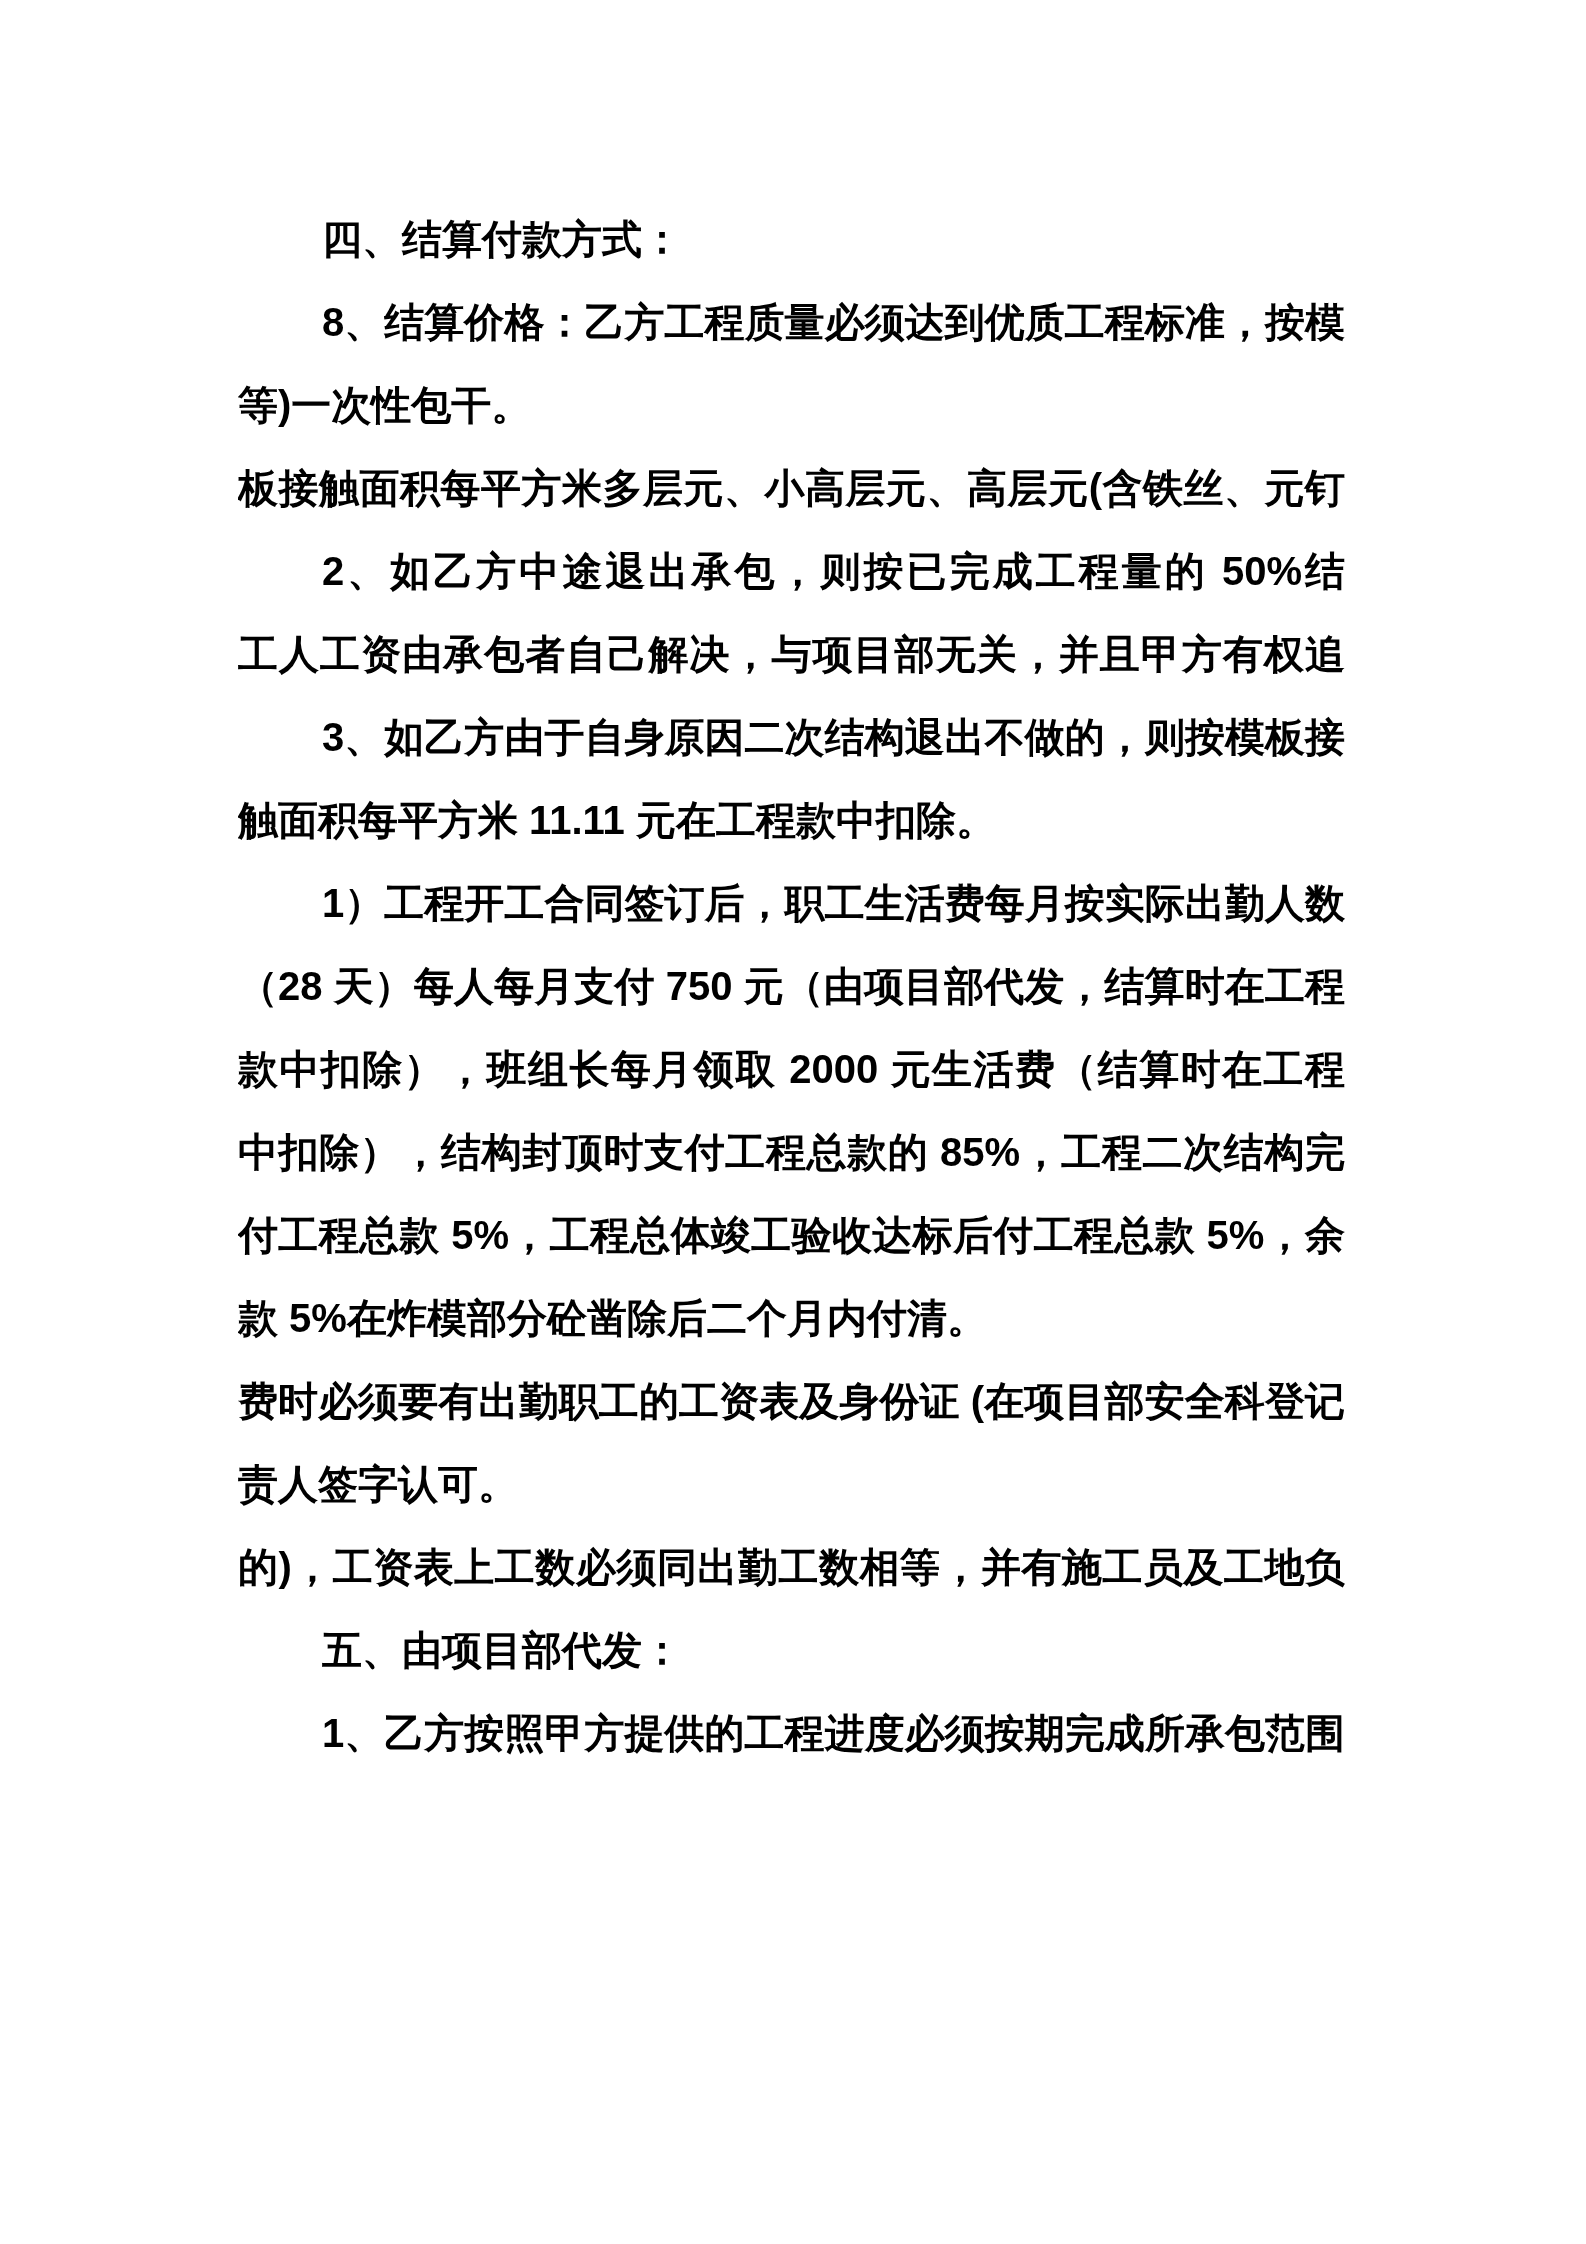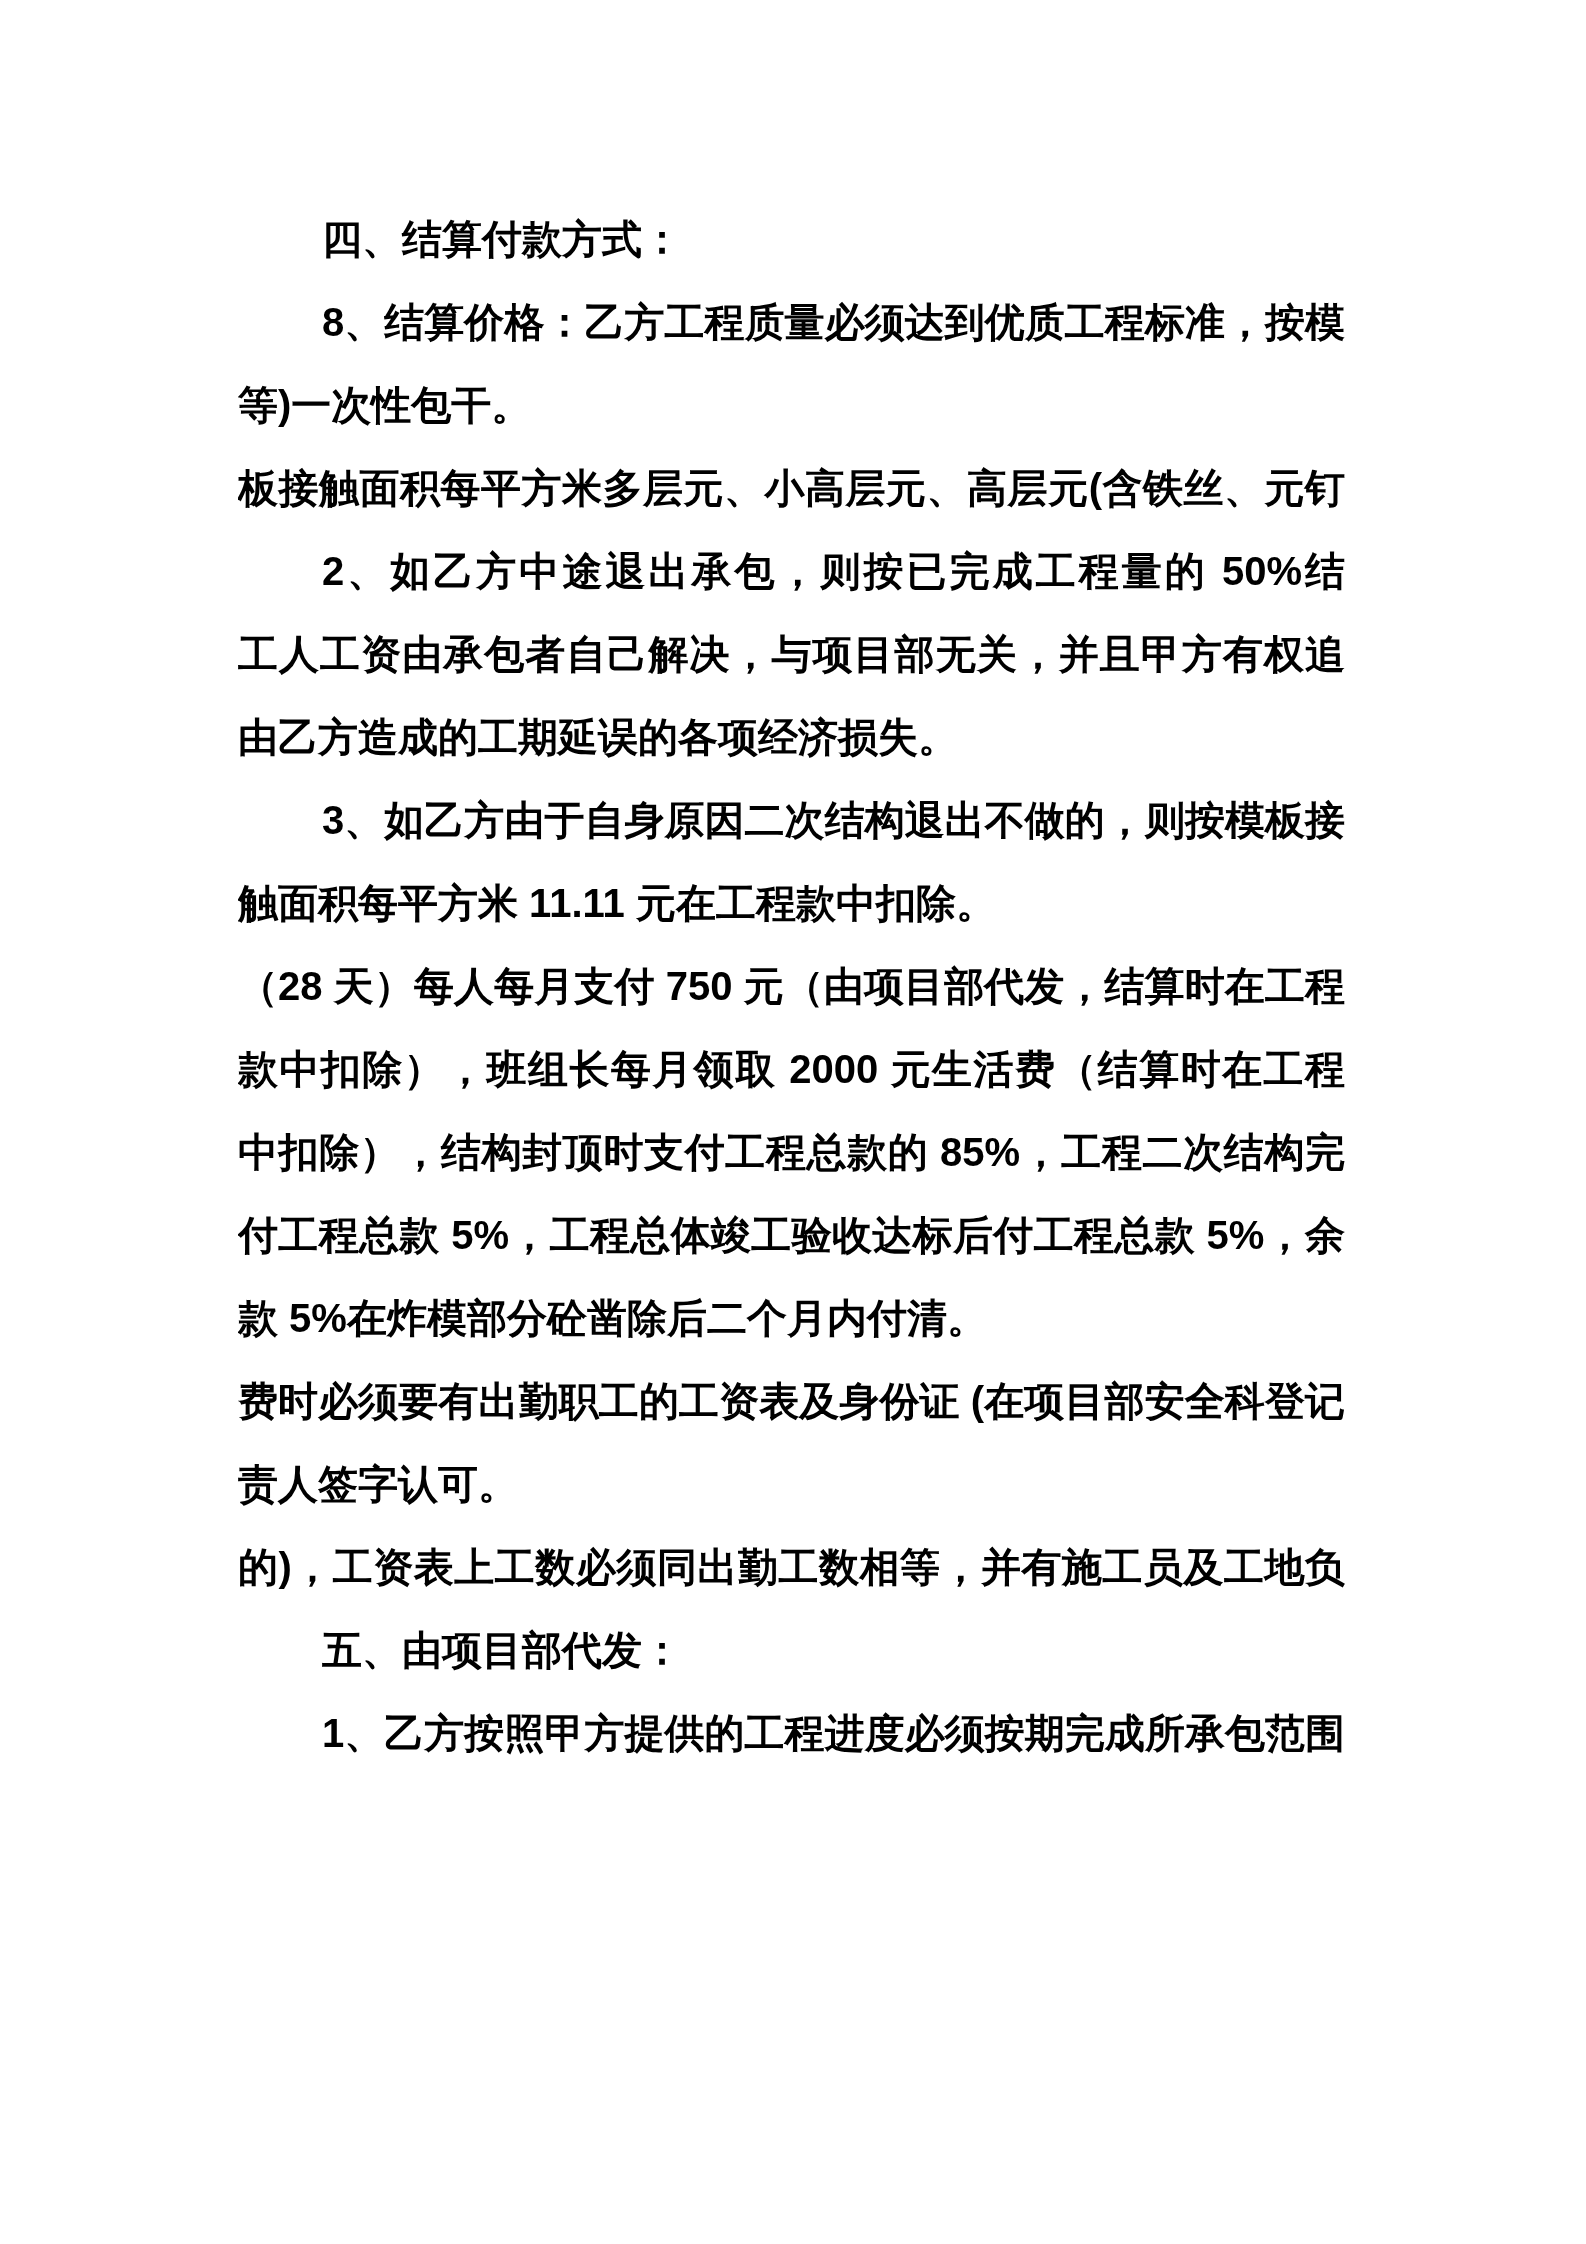--- a/index.html
+++ b/index.html
@@ -38,23 +38,23 @@
 </head>
 <body>
 
 <div class="page">
   <div class="line ind">四、结算付款方式：</div>
   <div class="line ind j">8、结算价格：乙方工程质量必须达到优质工程标准，按模</div>
   <div class="line">等)一次性包干。</div>
   <div class="line j">板接触面积每平方米多层元、小高层元、高层元(含铁丝、元钉</div>
   <div class="line ind j">2、如乙方中途退出承包，则按已完成工程量的 50%结算，</div>
   <div class="line j">工人工资由承包者自己解决，与项目部无关，并且甲方有权追究</div>
-  <div class="line">由乙方造成的工期延误的各项经济损失。</div>
   <div class="line ind j">3、如乙方由于自身原因二次结构退出不做的，则按模板接</div>
   <div class="line">触面积每平方米 11.11 元在工程款中扣除。</div>
+  <div class="line ind j">1）工程开工合同签订后，职工生活费每月按实际出勤人数</div>
   <div class="line j">（28 天）每人每月支付 750 元（由项目部代发，结算时在工程</div>
   <div class="line j">款中扣除），班组长每月领取 2000 元生活费（结算时在工程款</div>
   <div class="line j">中扣除），结构封顶时支付工程总款的 85%，工程二次结构完成</div>
   <div class="line j">付工程总款 5%，工程总体竣工验收达标后付工程总款 5%，余</div>
   <div class="line">款 5%在炸模部分砼凿除后二个月内付清。</div>
   <div class="line j">费时必须要有出勤职工的工资表及身份证 (在项目部安全科登记</div>
   <div class="line">责人签字认可。</div>
   <div class="line j">的)，工资表上工数必须同出勤工数相等，并有施工员及工地负</div>
   <div class="line ind">五、由项目部代发：</div>
   <div class="line ind j">1、乙方按照甲方提供的工程进度必须按期完成所承包范围</div>

